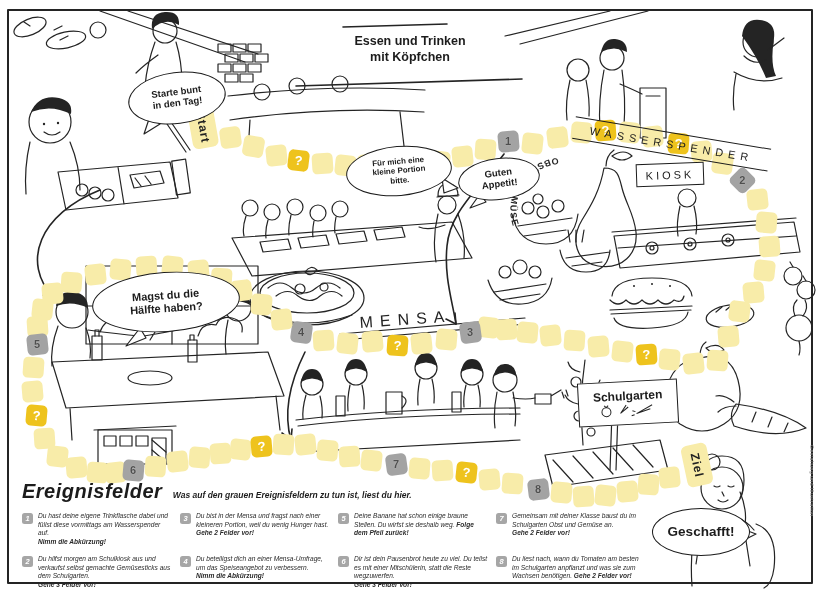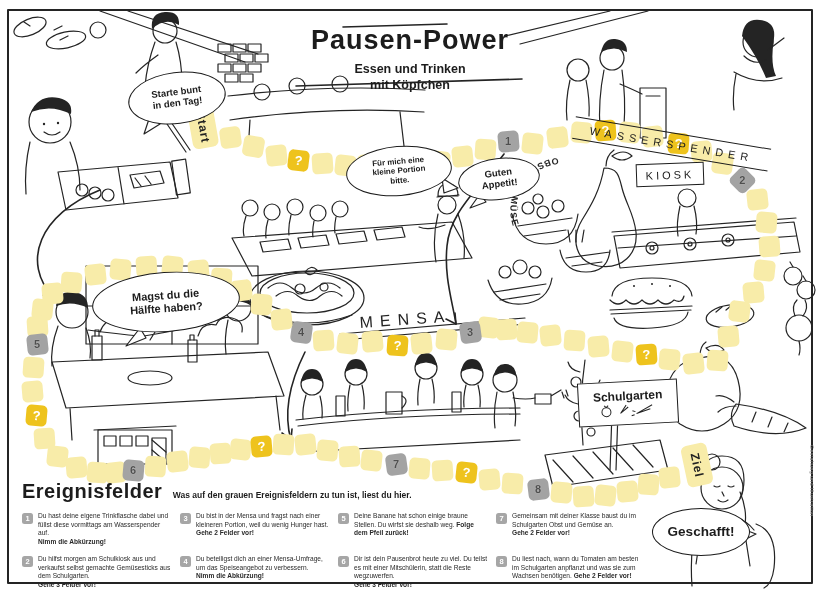--- a/index.html
+++ b/index.html
@@ -22,21 +22,21 @@
         transform:rotate(9.5deg);transform-origin:left center;font-size:11px;letter-spacing:5px;font-weight:normal;}
   #sign-kiosk{left:636px;top:163px;width:66px;height:21px;transform:rotate(-2deg);font-size:11px;letter-spacing:3px;font-weight:normal;}
   #sign-schulgarten{left:578px;top:381px;width:98px;height:42px;transform:rotate(-3deg);flex-direction:column;font-size:12px;}
   #sign-schulgarten svg{display:block;}
   #title{position:absolute;left:285px;top:26px;width:250px;z-index:3;text-align:center;}
   #title .t1{font-size:27px;font-weight:bold;letter-spacing:1px;line-height:1.0;}
   #title .t2{font-size:27px;font-weight:bold;letter-spacing:1px;line-height:1.05;}
   #title .sub{margin-top:8px;font-size:12.5px;font-weight:bold;white-space:pre-line;line-height:1.25;}
   #credit{position:absolute;right:5px;top:445px;z-index:3;writing-mode:vertical-rl;
           font-size:5px;color:#8a8a8a;letter-spacing:.5px;}
-  #legend{position:absolute;left:22px;top:480px;width:640px;z-index:4;}
+  #legend{position:absolute;left:22px;top:480px;width:640px;z-index:4;font-style:italic;}
   .legend-head .lh-big{font-size:20px;font-weight:bold;letter-spacing:.5px;}
   .legend-head .lh-intro{font-size:8.5px;font-weight:bold;margin-left:6px;}
   #legend-grid{margin-top:9px;display:grid;grid-template-columns:repeat(4,150px);grid-template-rows:repeat(2,auto);
                grid-auto-flow:column;column-gap:8px;row-gap:9px;}
   .lg-item{display:flex;gap:5px;}
   .lg-num{flex:0 0 auto;width:11px;height:11px;border-radius:2.5px;background:#a6a6a6;color:#fff;
           font-size:7.5px;font-weight:bold;display:flex;align-items:center;justify-content:center;margin-top:1px;}
   .lg-text{margin:0;font-size:6.6px;line-height:1.3;color:#2a2a2a;}
   .lg-action{display:block;}
   .lg-action.inline{display:inline;}
@@ -445,21 +445,20 @@
       <div class="tile t-p" style="left: 594.5px; top: 484.5px; transform: rotate(6deg); background: rgb(248, 236, 169);"></div>
       <div class="tile t-p" style="left: 616.5px; top: 480.5px; transform: rotate(-5deg); background: rgb(248, 236, 169);"></div>
       <div class="tile t-p" style="left: 637.5px; top: 473.5px; transform: rotate(4deg); background: rgb(248, 236, 169);"></div>
       <div class="tile t-p" style="left: 658.5px; top: 466.5px; transform: rotate(-6deg); background: rgb(248, 236, 169);"></div>
       <div class="tile t-z" style="left: 684px; top: 444px; transform: rotate(-12deg); background: rgb(248, 236, 169);">
         <span>Ziel</span>
       </div>
     </div>
 
   <div id="title">
-    <div class="t2">Pausen-Power</div>
     <div class="sub">Essen und Trinken
 mit Köpfchen</div>
   </div>
 
   <div class="sign" id="banner-wasserspender">WASSERSPENDER</div>
   <div class="sign" id="sign-kiosk">KIOSK</div>
   <div class="sign" id="sign-schulgarten">
     <span>Schulgarten</span>
     <svg width="60" height="14" viewBox="0 0 60 14">
       <g stroke="#242424" stroke-width="1" fill="none">

